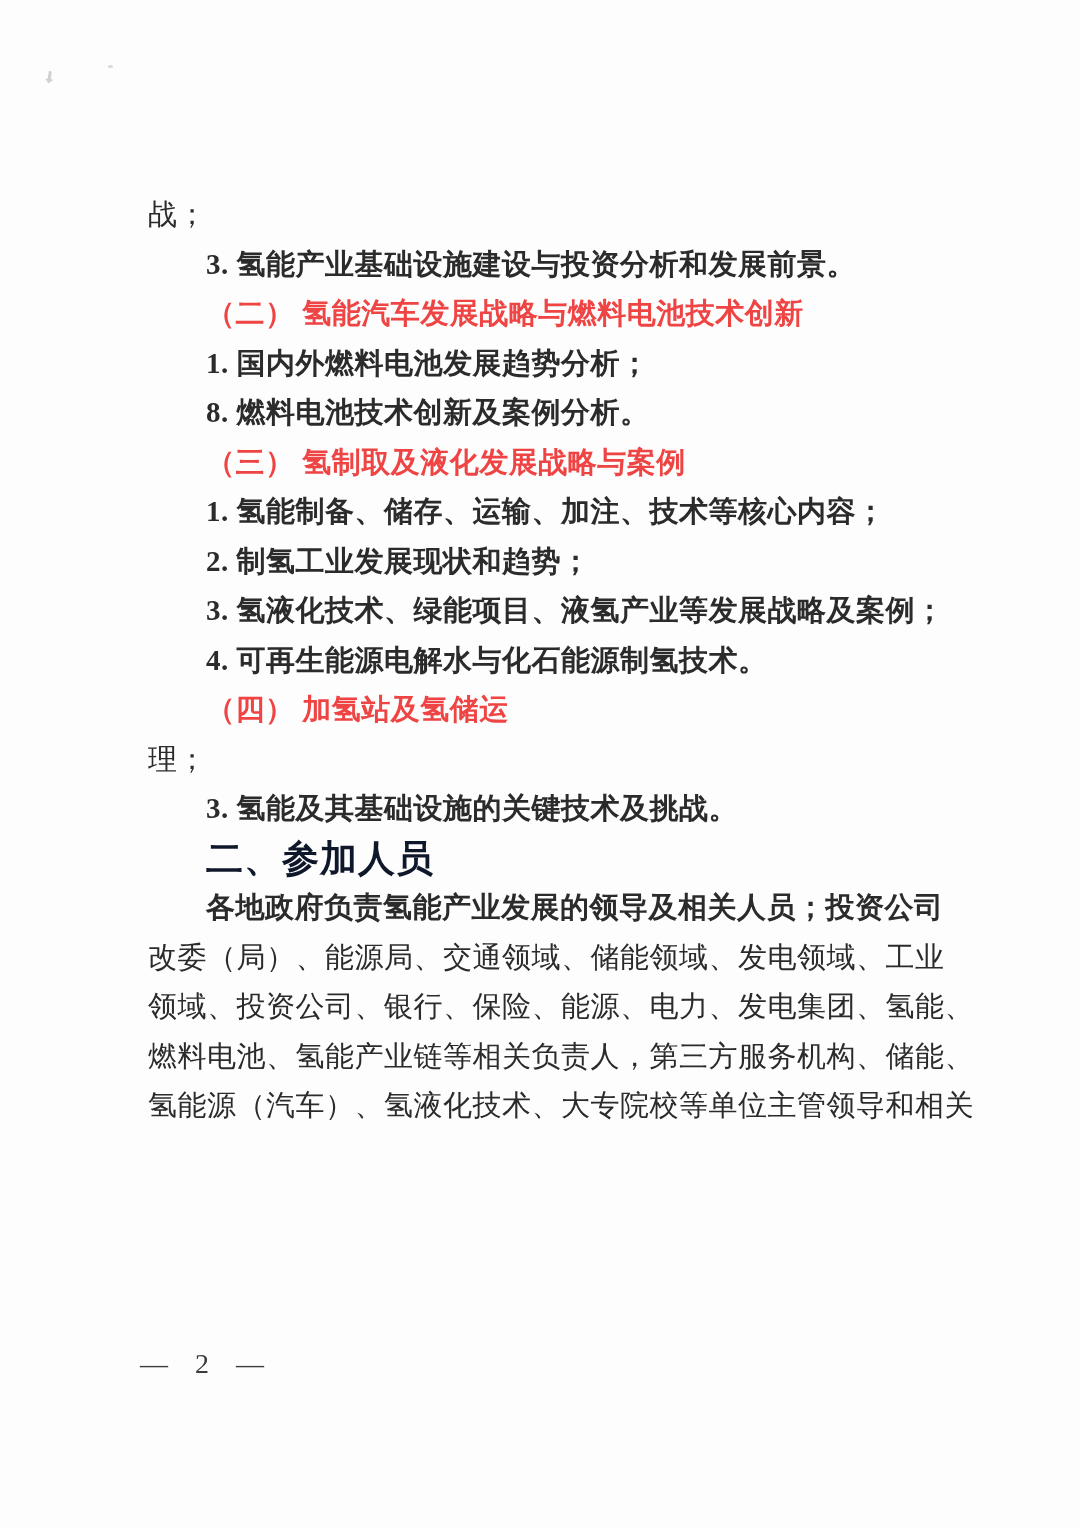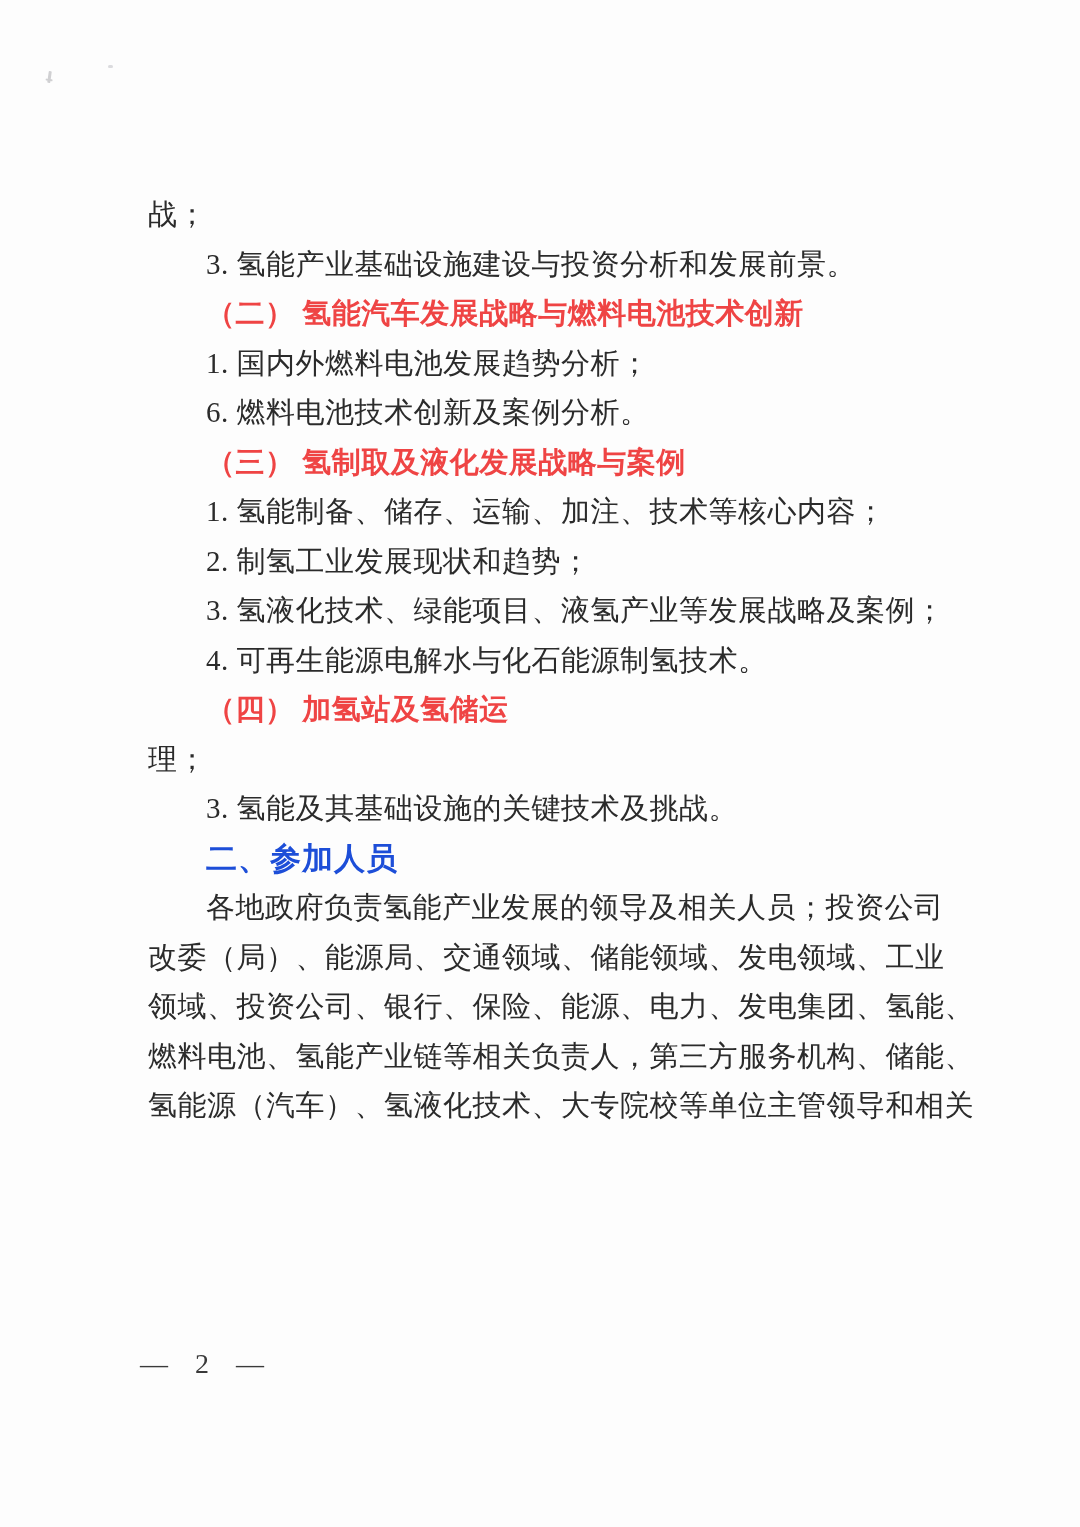--- a/index.html
+++ b/index.html
@@ -60,33 +60,34 @@
     font-size: 29px;
     color: #2b2b2b;
     white-space: nowrap;
     letter-spacing: 0.5px;
   }
   .line.item,
   .line.sect,
   .line.main,
   .line.para {
     padding-left: 58px;
+    font-weight: bold;
   }
   .line.cont {
     padding-left: 0;
   }
   .line.sect {
     font-weight: 700;
     color: #ef4444;
   }
   .line.main {
     font-weight: 700;
     font-family: "DejaVu Sans", "Liberation Sans", sans-serif;
-    font-size: 31px;
-    color: #1d4ed8;
+    font-size: 37px;
+    color: #0f172a;
     letter-spacing: 1px;
   }
   .page-number {
     position: absolute;
     left: 140px;
     top: 1348px;
     font-size: 28px;
     color: #3a3a3a;
     word-spacing: 16px;
     letter-spacing: 2px;
@@ -98,21 +99,21 @@
 
 <div class="page">
   <div class="smudge-a"></div>
   <div class="smudge-b"></div>
 
   <div class="content" id="doc-lines">
       <div class="line cont">战；</div>
       <div class="line item">3. 氢能产业基础设施建设与投资分析和发展前景。</div>
       <div class="line sect">（二） 氢能汽车发展战略与燃料电池技术创新</div>
       <div class="line item">1. 国内外燃料电池发展趋势分析；</div>
-      <div class="line item">6. 燃料电池技术创新及案例分析。</div>
+      <div class="line item">8. 燃料电池技术创新及案例分析。</div>
       <div class="line sect">（三） 氢制取及液化发展战略与案例</div>
       <div class="line item">1. 氢能制备、储存、运输、加注、技术等核心内容；</div>
       <div class="line item">2. 制氢工业发展现状和趋势；</div>
       <div class="line item">3. 氢液化技术、绿能项目、液氢产业等发展战略及案例；</div>
       <div class="line item">4. 可再生能源电解水与化石能源制氢技术。</div>
       <div class="line sect">（四） 加氢站及氢储运</div>
       <div class="line cont">理；</div>
       <div class="line item">3. 氢能及其基础设施的关键技术及挑战。</div>
       <div class="line main">二、参加人员</div>
       <div class="line para">各地政府负责氢能产业发展的领导及相关人员；投资公司</div>

